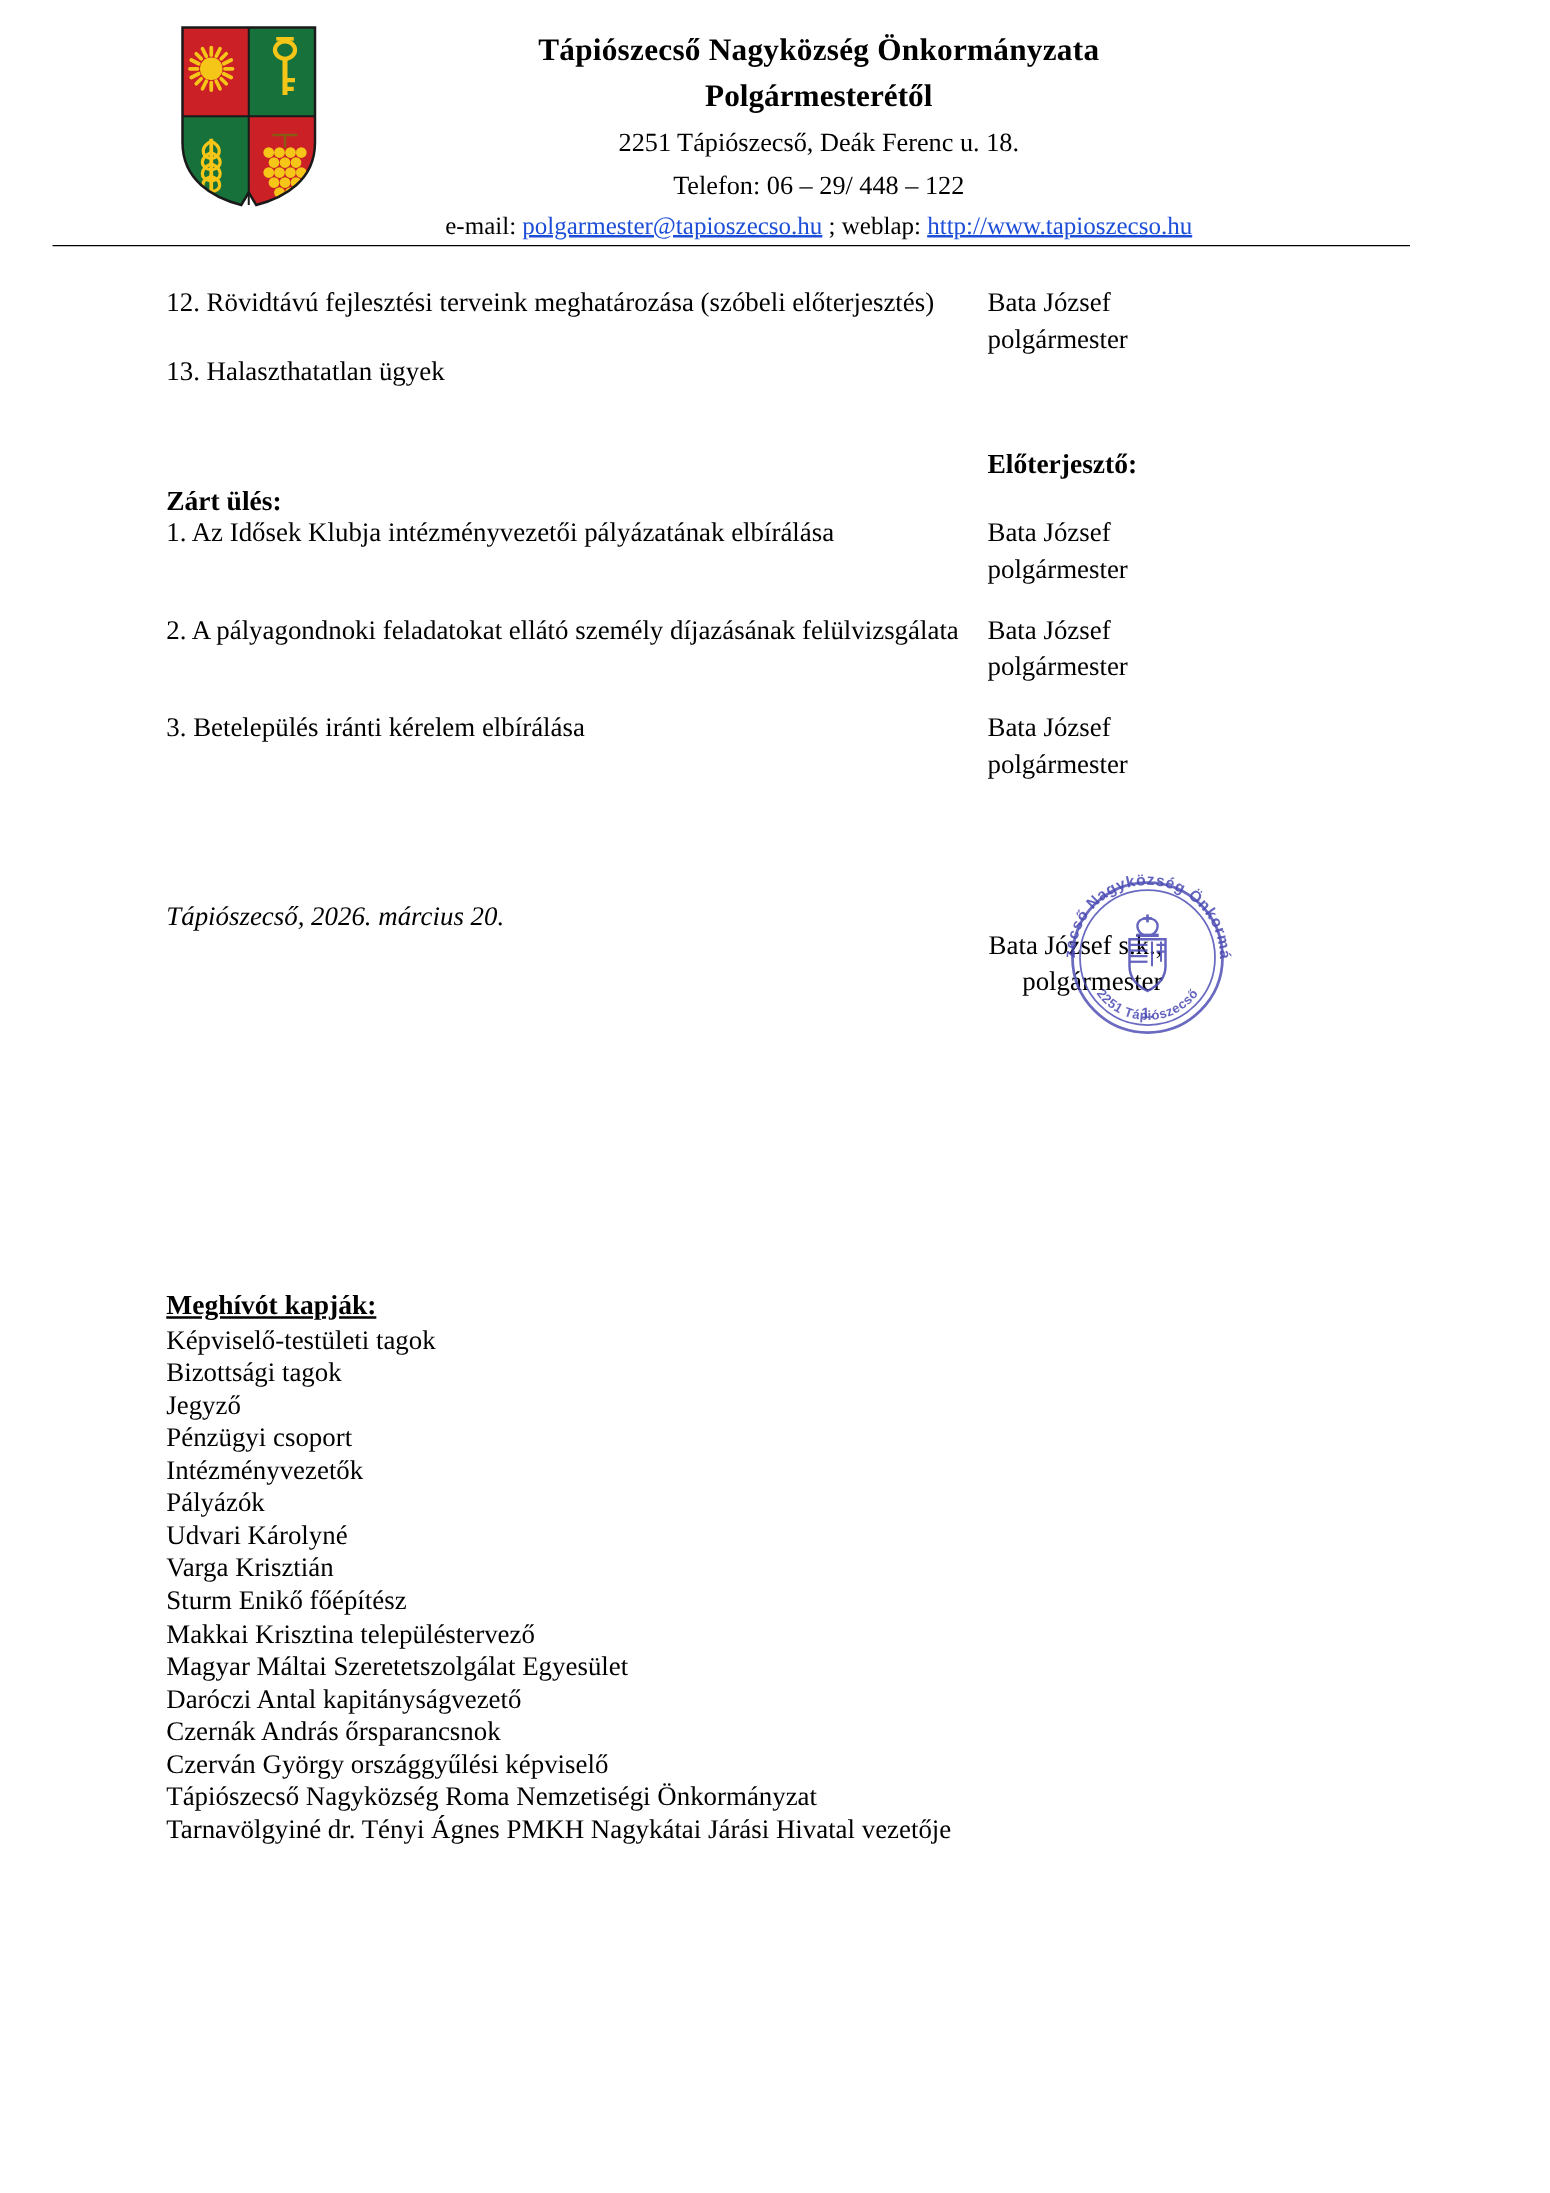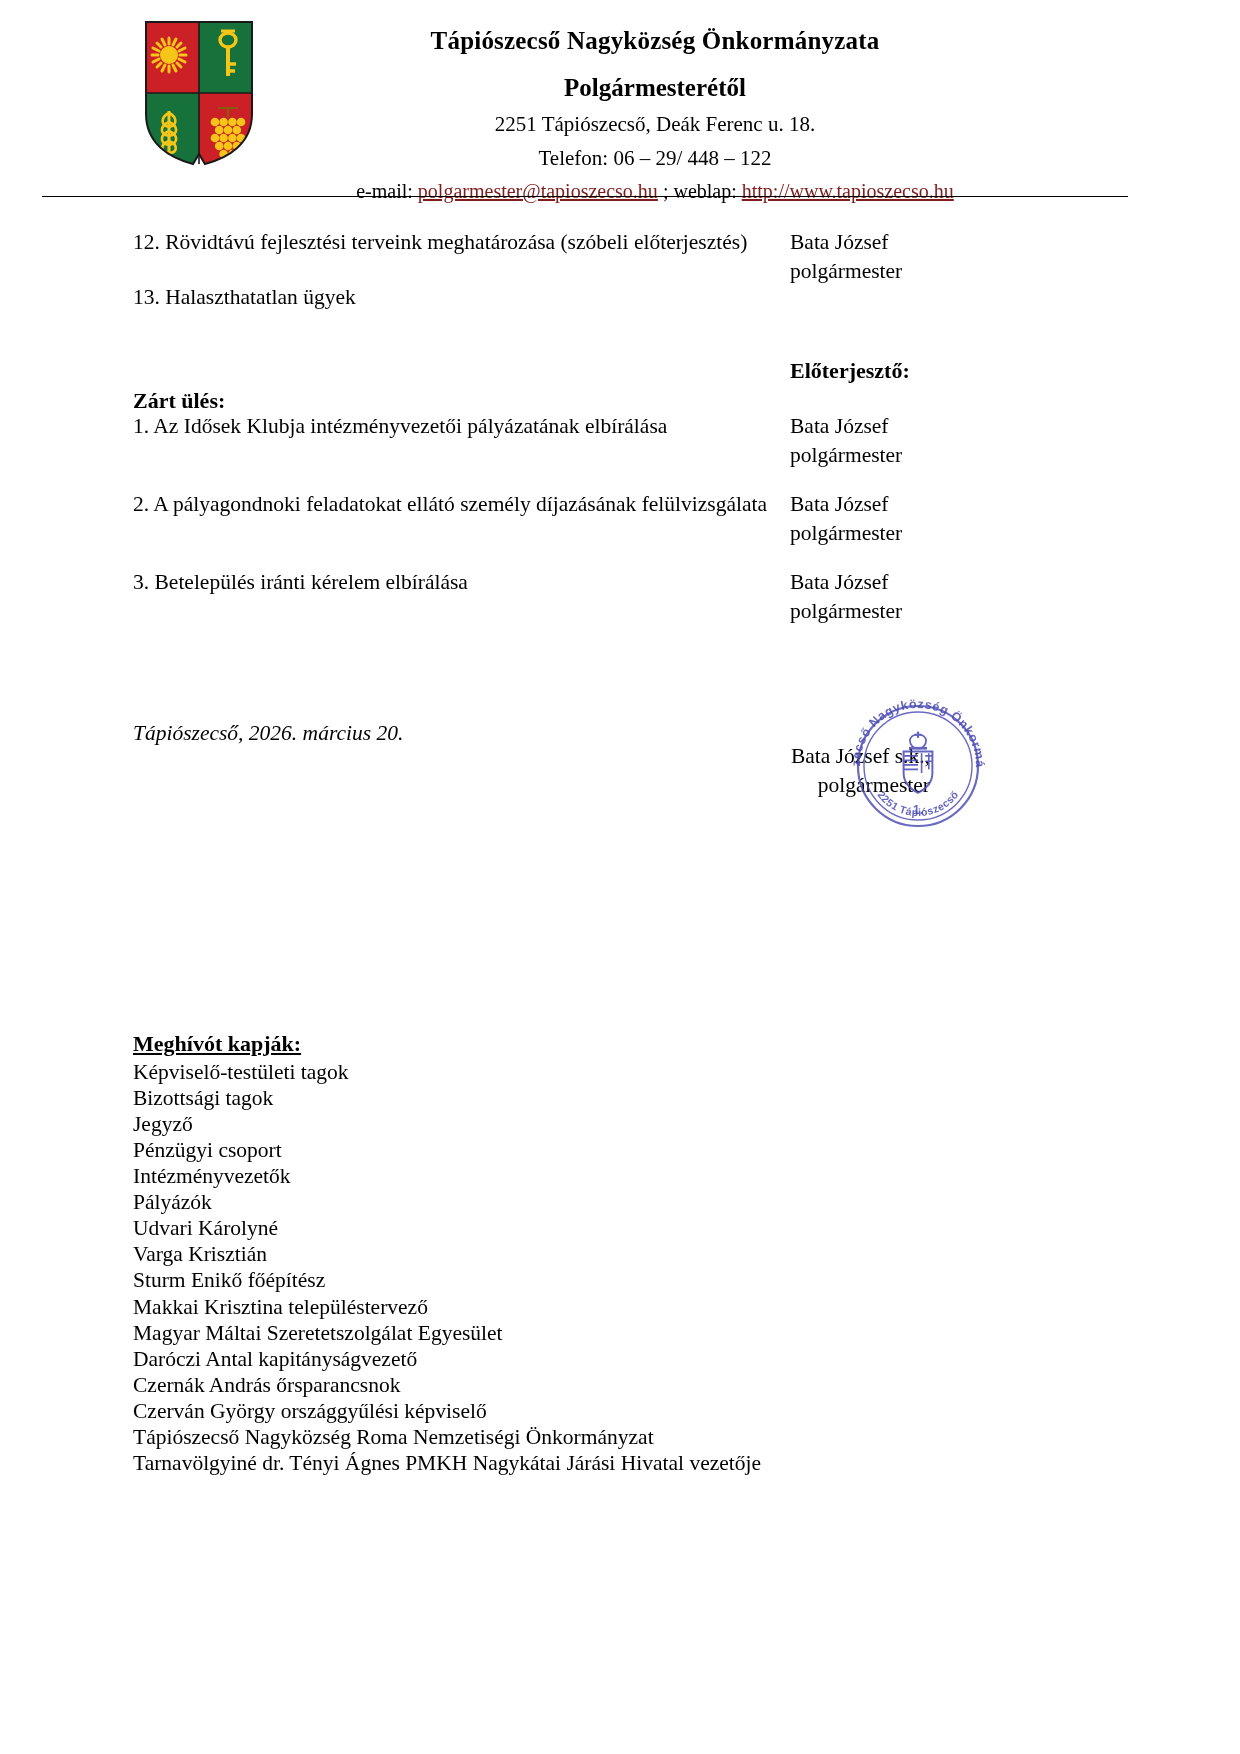--- a/index.html
+++ b/index.html
@@ -41,38 +41,38 @@
     line-height: 1.32;
   }
   .org-name {
     font-size: 25px;
     font-weight: bold;
     letter-spacing: 0.2px;
   }
   .org-role {
     font-size: 25px;
     font-weight: bold;
-    margin-top: 14px;
+    margin-top: 4px;
   }
   .addr-line {
     font-size: 21px;
     margin-top: 7px;
   }
   .tel-line {
     font-size: 21px;
     margin-top: 6px;
     text-align: center;
   }
   .contact-line {
     font-size: 20px;
     margin-top: 6px;
   }
   .contact-line a,
   .link {
-    color: #7f1d1d;
+    color: #1d4ed8;
     text-decoration: underline;
   }
   .rule {
     position: absolute;
     left: 42px;
     top: 196px;
     width: 1156px;
     height: 0;
     border-top: 1.6px solid #000;
   }

